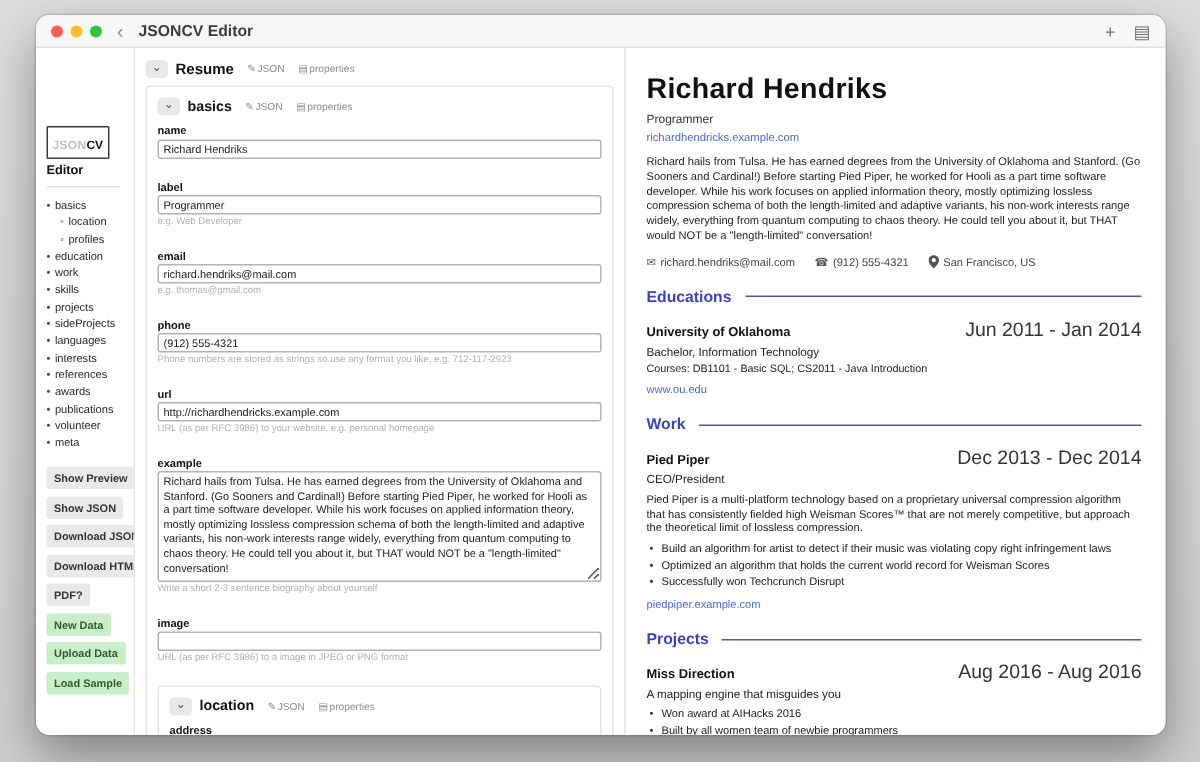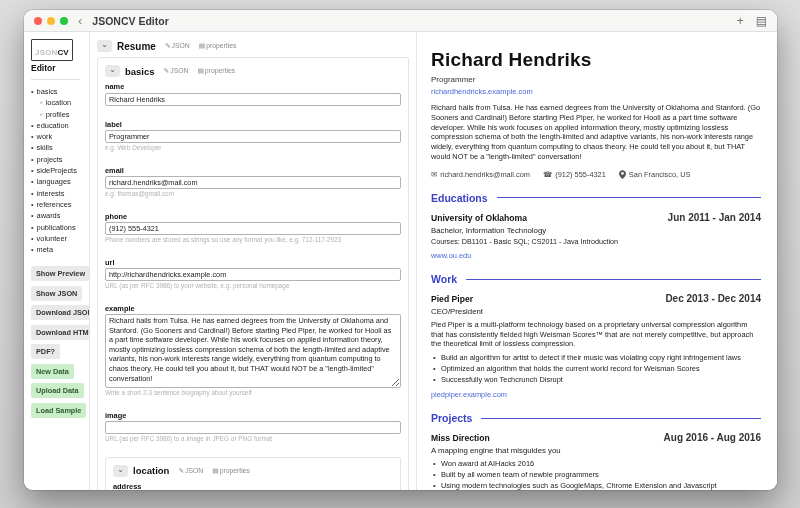--- a/index.html
+++ b/index.html
@@ -20,21 +20,21 @@
   .tb-back { color:#8a8a8a; font-size:13px; margin-left:10px; line-height:1; }
   .tb-title { font-size:10.5px; font-weight:600; color:#3c3c3c; margin-left:10px; }
   .tb-spacer { flex:1; }
   .tb-icon { color:#6f6f6f; font-size:12px; margin-left:12px; line-height:1; }
 
   
   .content { flex:1; display:flex; overflow:hidden; background:#fff; }
 
   
   .sidebar { flex:0 0 66px; border-right:1px solid #e6e6e6; padding:7px 3px 0 7px; overflow:hidden; }
-  .logo-box { display:inline-block; border:1.3px solid #3a3a3a; padding:1px 3px; border-radius:1px; }
+  .logo-box { display:inline-block; border:1.3px solid #3a3a3a; padding:1px 3px; border-radius:1px;margin-top:45px; }
   .logo-json { font-size:8px; font-weight:700; color:#c0c0c0; letter-spacing:.2px; }
   .logo-cv   { font-size:8px; font-weight:800; color:#111; }
   .logo-sub  { font-size:8.5px; font-weight:800; color:#111; margin-top:2px; }
   .sidebar hr { border:none; border-top:1px solid #e2e2e2; margin:6px 6px 6px 0; }
   .nav-item { font-size:7.4px; color:#262626; line-height:11.3px; white-space:nowrap; cursor:default; }
   .nav-item::before { content:"•"; color:#444; margin-right:3px; font-size:7.4px; }
   .nav-item.sub { padding-left:9px; }
   .nav-item.sub::before { content:"◦"; }
   .btn-stack { margin-top:11px;font-weight:bold; }
   .side-btn { display:block; width:max-content; font-size:7.3px; color:#333; background:#e9e9e9;
@@ -67,21 +67,21 @@
   .p-summary { font-size:7.4px; line-height:9.8px; color:#222; margin-top:7px; }
   .p-contact { display:flex; gap:13px; align-items:center; font-size:7.4px; color:#444; margin-top:8px; }
   .c-item { display:flex; align-items:center; gap:3px; white-space:nowrap; }
   .c-gl { font-size:7.5px; color:#555; }
   .p-section { margin-top:13px; }
   .p-heading { display:flex; align-items:center; font-size:10.5px; font-weight:700; color:#3a41c6; }
   .p-heading::after { content:""; flex:1; border-top:1.5px solid #4a52cc; margin-left:9px; }
   .entry { margin-top:8px; }
   .entry-top { display:flex; justify-content:space-between; align-items:baseline; }
   .e-name { font-size:8.6px; font-weight:800; color:#111; }
-  .e-dates { font-size:10px; color:#333;font-weight:bold; }
+  .e-dates { font-size:13px; color:#333; }
   .e-line { font-size:7.8px; color:#222; margin-top:3px; }
   .e-small { font-size:7.2px; color:#222; margin-top:2.5px; }
   .e-sum { font-size:7.4px; line-height:9.6px; color:#222; margin-top:4px; }
   .e-link { font-size:7.4px; color:#4a67d8; margin-top:5px; }
   .hl-list { list-style:none; margin-top:4px; }
   .hl-list li { font-size:7.4px; color:#222; line-height:10.8px; padding-left:10px; position:relative; }
   .hl-list li::before { content:"•"; position:absolute; left:2px; color:#333; }
 </style>
 </head>
 <body>

